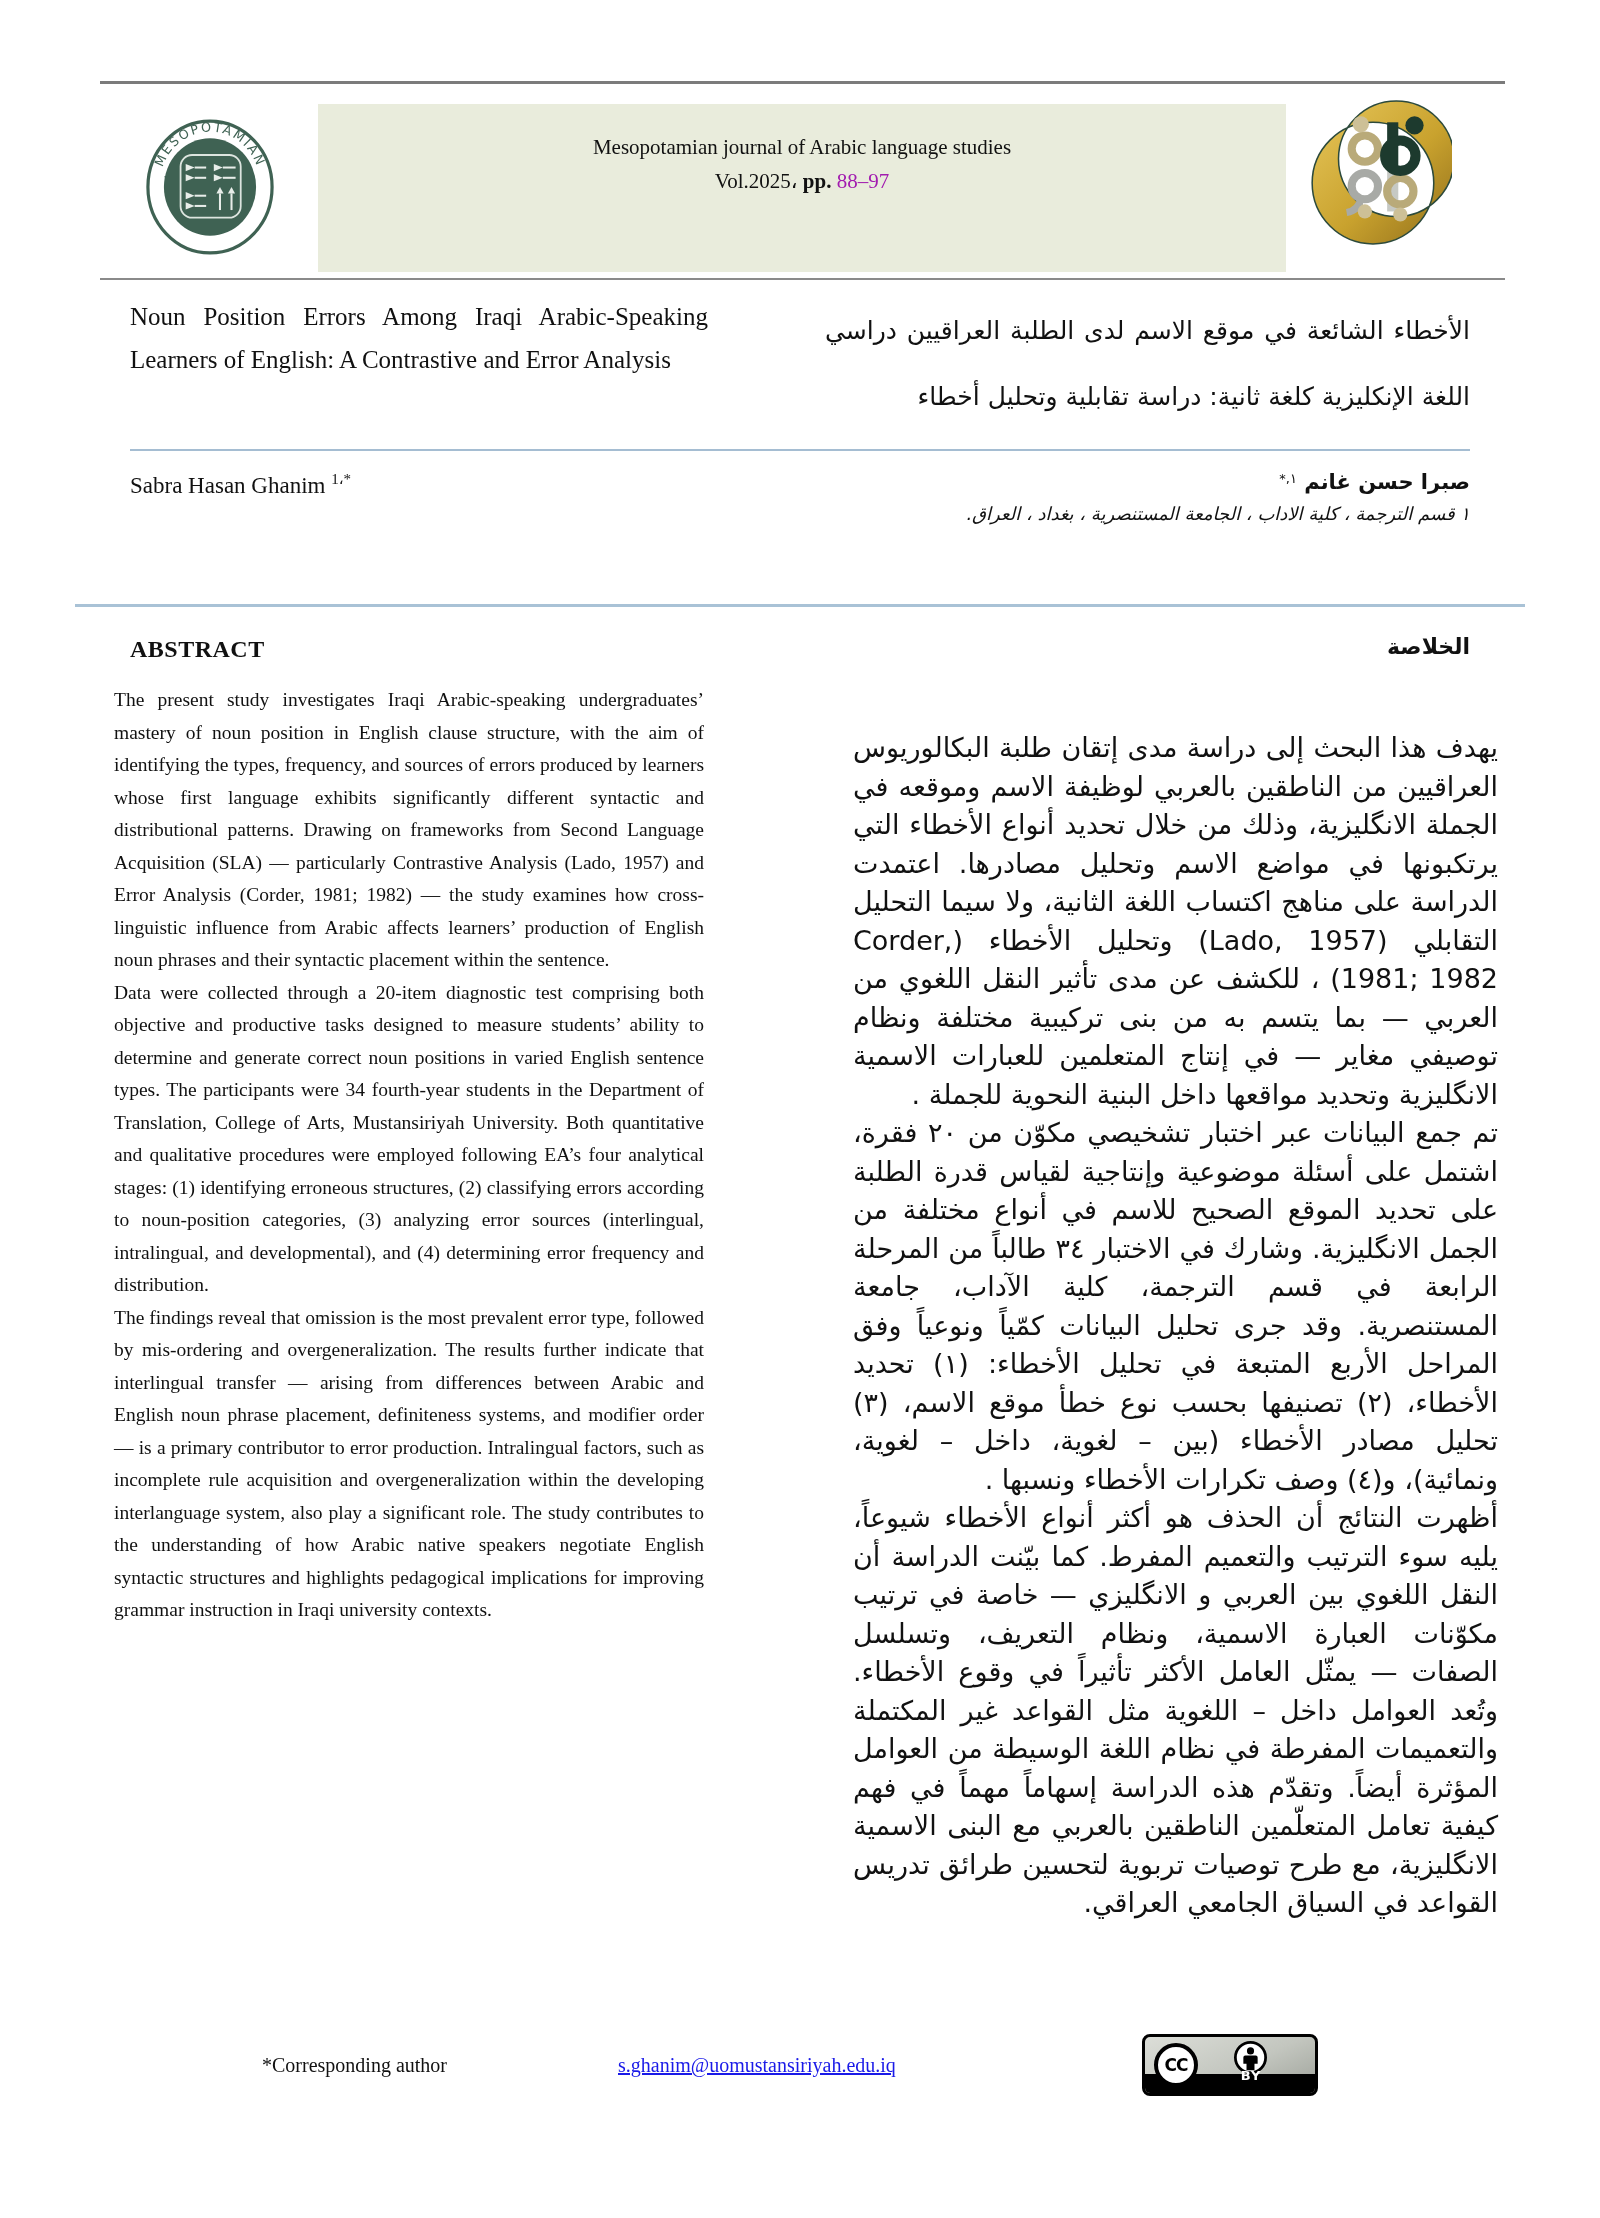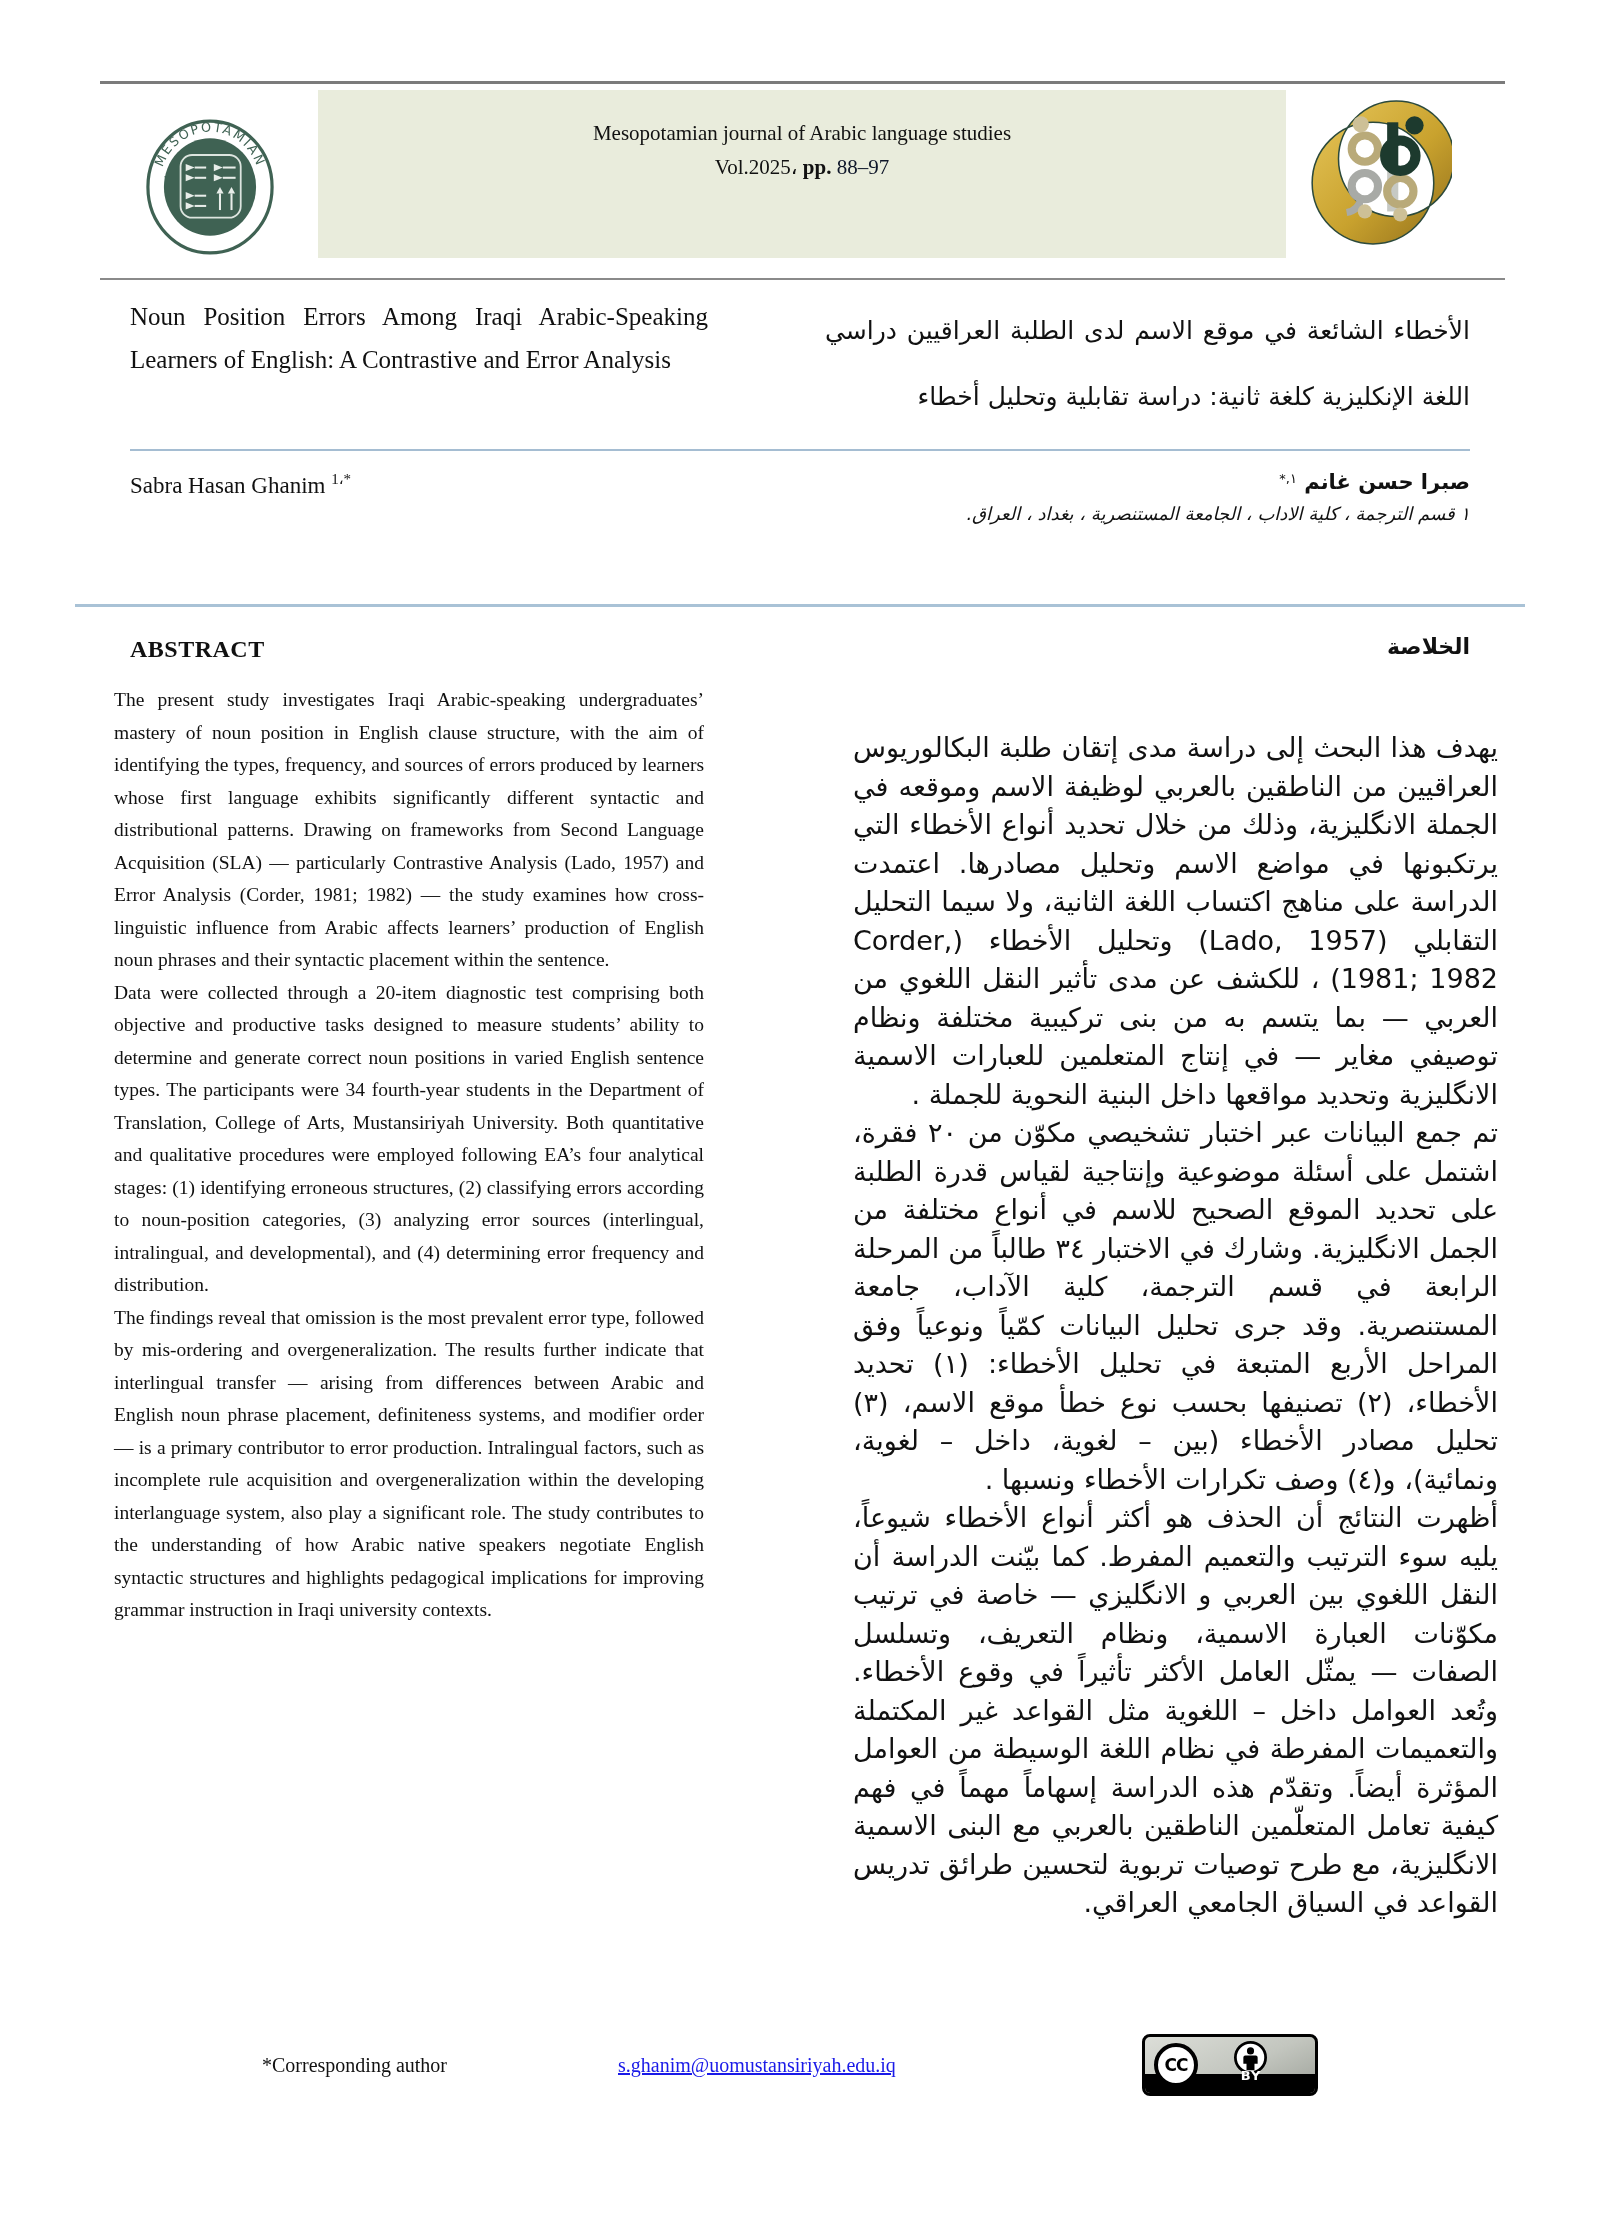--- a/index.html
+++ b/index.html
@@ -7,26 +7,26 @@
     width:1600px;height:2218px;position:relative;background:#ffffff;
     font-family:"Liberation Serif","DejaVu Serif",serif;color:#111;
   }
   .abs{position:absolute;}
   .rule-top{left:100px;top:81px;width:1405px;height:3px;background:#7b7b7b;}
   .rule-under-header{left:100px;top:278px;width:1405px;height:2px;background:#8a8a8a;}
   .rule-title{left:130px;top:449px;width:1340px;height:2px;background:#a5bdd2;}
   .rule-abstract{left:75px;top:604px;width:1450px;height:3px;background:#a9c2d6;}
 
   .header-box{
-    left:318px;top:90px;width:968px;height:168px;background:#e9ecdc;
+    left:318px;top:104px;width:968px;height:168px;background:#e9ecdc;
     text-align:center;padding-top:26px;box-sizing:border-box;
     font-size:21px;line-height:34px;
   }
   .hb-line b{font-weight:bold;}
-  .blue{color:#0f172a;}
+  .blue{color:#a21caf;}
   .link{color:#1a1ae8;text-decoration:underline;cursor:pointer;}
 
   .press-logo{left:146px;top:118px;width:128px;height:138px;}
   .journal-logo{left:1300px;top:100px;width:152px;height:152px;}
 
   .title-en{
     left:130px;top:295px;width:578px;font-size:25px;line-height:43px;
     text-align:justify;text-align-last:left;
   }
   .title-ar{

